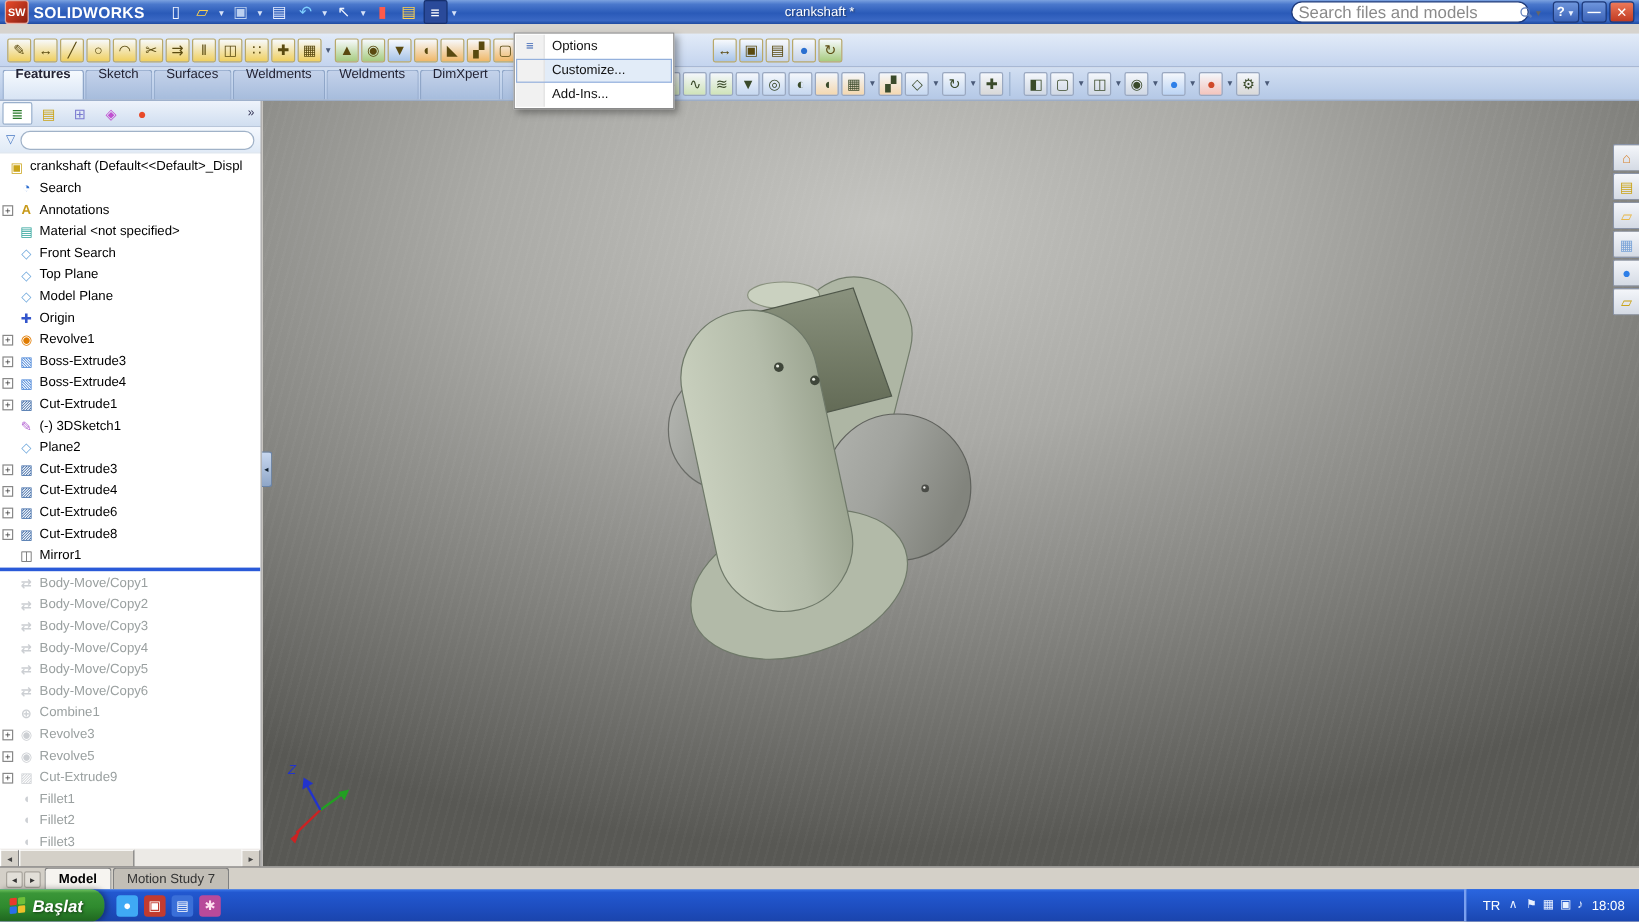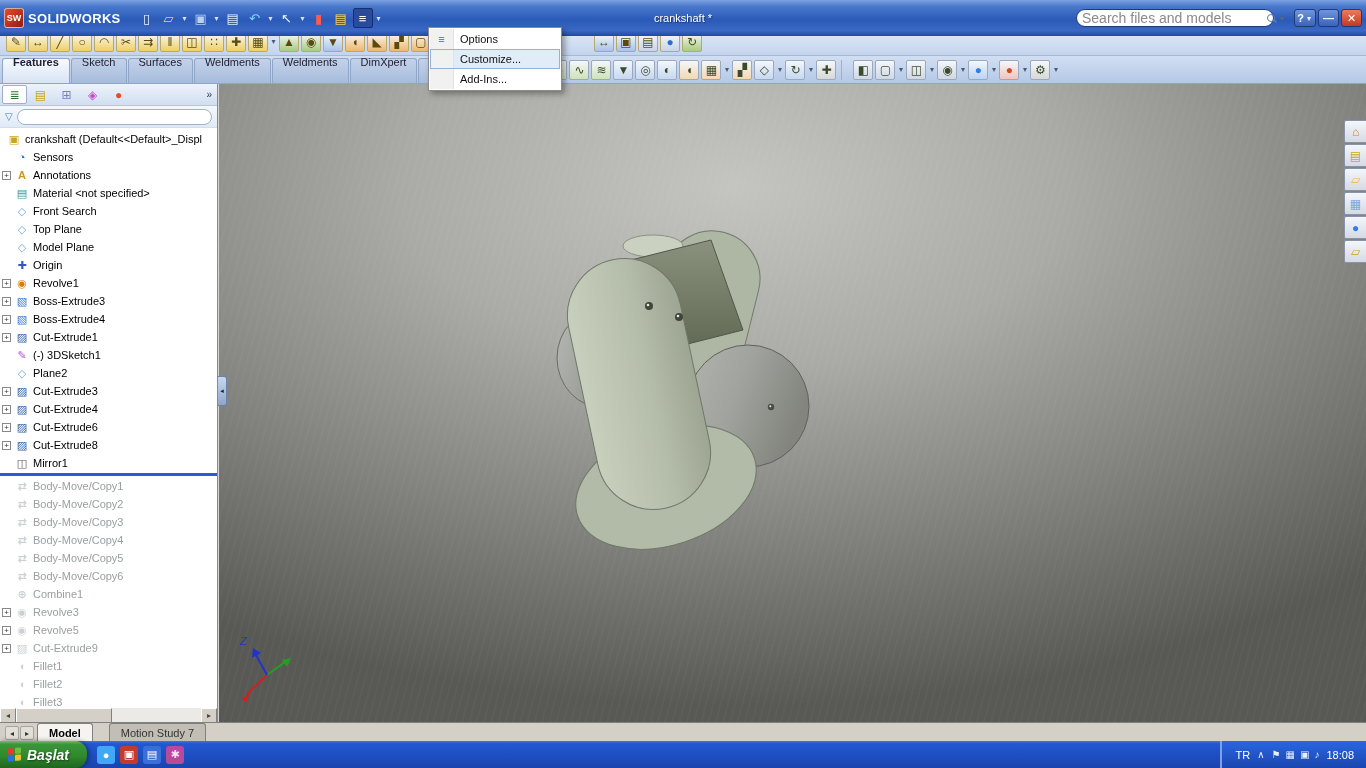--- a/index.html
+++ b/index.html
@@ -1,21 +1,21 @@
 <!DOCTYPE html>
 <html><head>
 <meta charset="utf-8">
 <style>
   *{box-sizing:border-box;margin:0;padding:0}
   html,body{width:1366px;height:768px;overflow:hidden}
   body{font-family:"Liberation Sans","DejaVu Sans",sans-serif;font-size:11px;background:#d6d3ce;position:relative}
   #app{position:absolute;inset:0}
 
   
-  .titlebar{position:absolute;top:0;left:0;width:100%;height:36px;
+  .titlebar{position:absolute;top:0;left:0;width:100%;height:20px;
     background:linear-gradient(180deg,#7ba2e0 0%,#4a78cc 18%,#2a5ab8 55%,#3a68c4 85%,#1e4aa0 100%);
     display:flex;align-items:center;padding:0 4px;color:#fff;z-index:30}
   .logo{display:flex;align-items:center;gap:4px;margin-right:16px}
   .logo-badge{width:20px;height:20px;background:linear-gradient(135deg,#e84a2a,#8a1f12);color:#fff;font-weight:bold;
     font-size:9px;display:flex;align-items:center;justify-content:center;border-radius:3px;border:1px solid rgba(255,255,255,.6)}
   .logo-text{font-weight:bold;font-size:13px;letter-spacing:.3px;color:#fff}
   .tb-icons{display:flex;align-items:center;gap:2px}
   .tb-icon{width:20px;height:20px;display:flex;align-items:center;justify-content:center;font-size:13px;border-radius:2px;border:1px solid transparent;cursor:default}
   .tb-icon.pressed{background:#2a4a9a;border-color:#16306e}
   .dd{font-size:8px;color:#d6e2f8;width:8px;text-align:center}
@@ -85,21 +85,21 @@
       radial-gradient(ellipse 950px 520px at 45% 16%, #c4c4c0 0%, #aaaaa6 35%, #81817d 68%, #585854 100%);
     overflow:hidden}
   .taskpane{position:absolute;right:0;top:36px;display:flex;flex-direction:column;gap:1px}
   .tp-btn{width:22px;height:23px;background:linear-gradient(#f4f6fa,#d4dae4);border:1px solid #8a94a8;border-right:none;
     display:flex;align-items:center;justify-content:center;font-size:12px;border-radius:2px 0 0 2px}
 
   
   .bottom-tabs{position:absolute;top:722px;left:0;width:100%;height:19px;background:#d4d0c8;border-top:1px solid #808080;display:flex;align-items:flex-end;font-size:11px;z-index:10}
   .bt-nav{display:flex;gap:1px;padding:0 3px 1px 5px;align-items:center}
   .bt-btn{width:14px;height:14px;font-size:8px;display:flex;align-items:center;justify-content:center;color:#333;border:1px solid #a8a49c;background:#e2dfd8;border-radius:2px}
-  .btabs{display:flex;align-items:flex-end;gap:16px}
+  .btabs{display:flex;align-items:flex-end;gap:1px}
   .btab{height:18px;padding:1px 11px;border:1px solid #808080;border-bottom:none;border-radius:3px 3px 0 0;background:#c2beb6;display:flex;align-items:center;color:#333}
   .btab.active{background:#f6f4f0;font-weight:bold;color:#000}
 
   
   .taskbar{position:absolute;top:741px;left:0;width:100%;height:27px;
     background:linear-gradient(#3a76e8 0%,#2258d0 10%,#1e4ec0 55%,#1a44ac 100%);display:flex;align-items:center;z-index:40}
   .start-btn{height:27px;padding:0 18px 0 8px;background:linear-gradient(#6fc25e 0%,#3a9638 12%,#2f8a2e 55%,#1f661f 100%);
     border-radius:0 12px 12px 0;display:flex;align-items:center;gap:6px;color:#fff;font-weight:bold;font-style:italic;font-size:14px;
     text-shadow:1px 1px 2px rgba(0,0,0,.5);box-shadow:2px 0 5px rgba(0,0,0,.4)}
   .win-flag{display:grid;grid-template-columns:6px 6px;grid-template-rows:6px 6px;gap:1px;transform:skewY(-6deg)}
@@ -256,21 +256,21 @@
       <input class="filter-input" value="" style="">
     </div>
     <div class="tree">
         <div class="trow root">
           <span class="ticon" style="color: rgb(202, 164, 26);">▣</span>
           <span class="tlabel">crankshaft (Default&lt;&lt;Default&gt;_Displ</span>
         </div>
         <div class="trow">
           <span class="exp-sp"></span>
           <span class="ticon" style="color: rgb(46, 111, 208);">◔</span>
-          <span class="tlabel">Sensors</span>
+          <span class="tlabel">Search</span>
         </div>
         <div class="trow">
           <span class="expand">+</span>
           <span class="ticon" style="color: rgb(200, 154, 26);">A</span>
           <span class="tlabel">Annotations</span>
         </div>
         <div class="trow">
           <span class="exp-sp"></span>
           <span class="ticon" style="color: rgb(42, 161, 152);">▤</span>
           <span class="tlabel">Material &lt;not specified&gt;</span>

